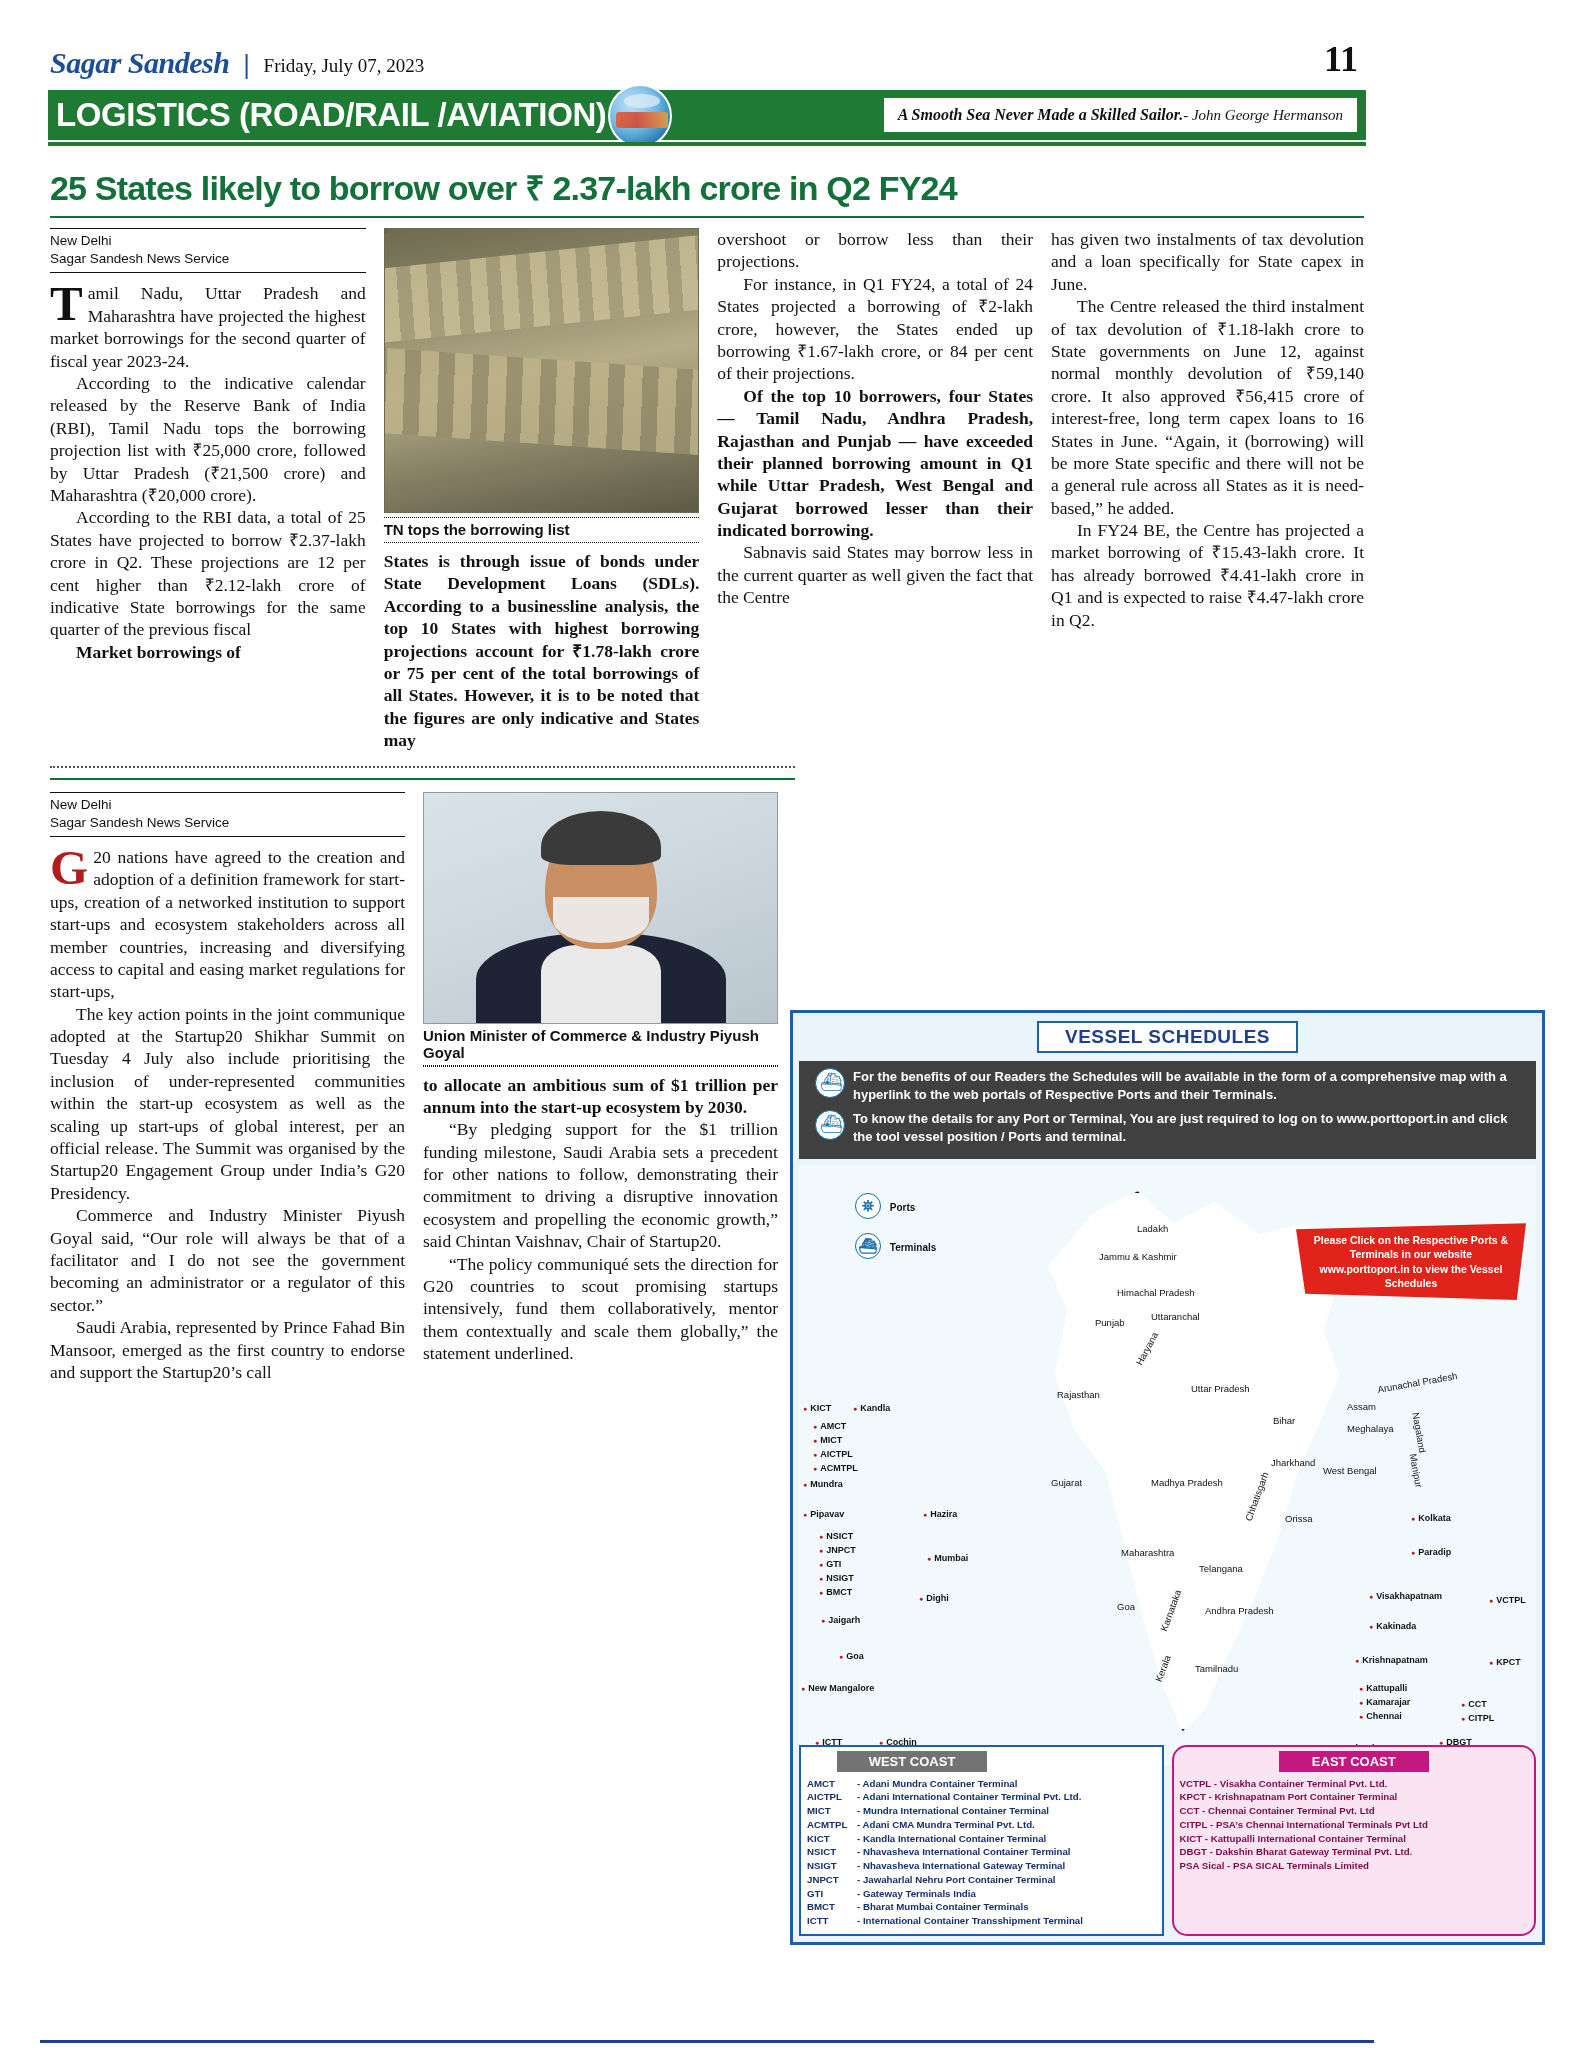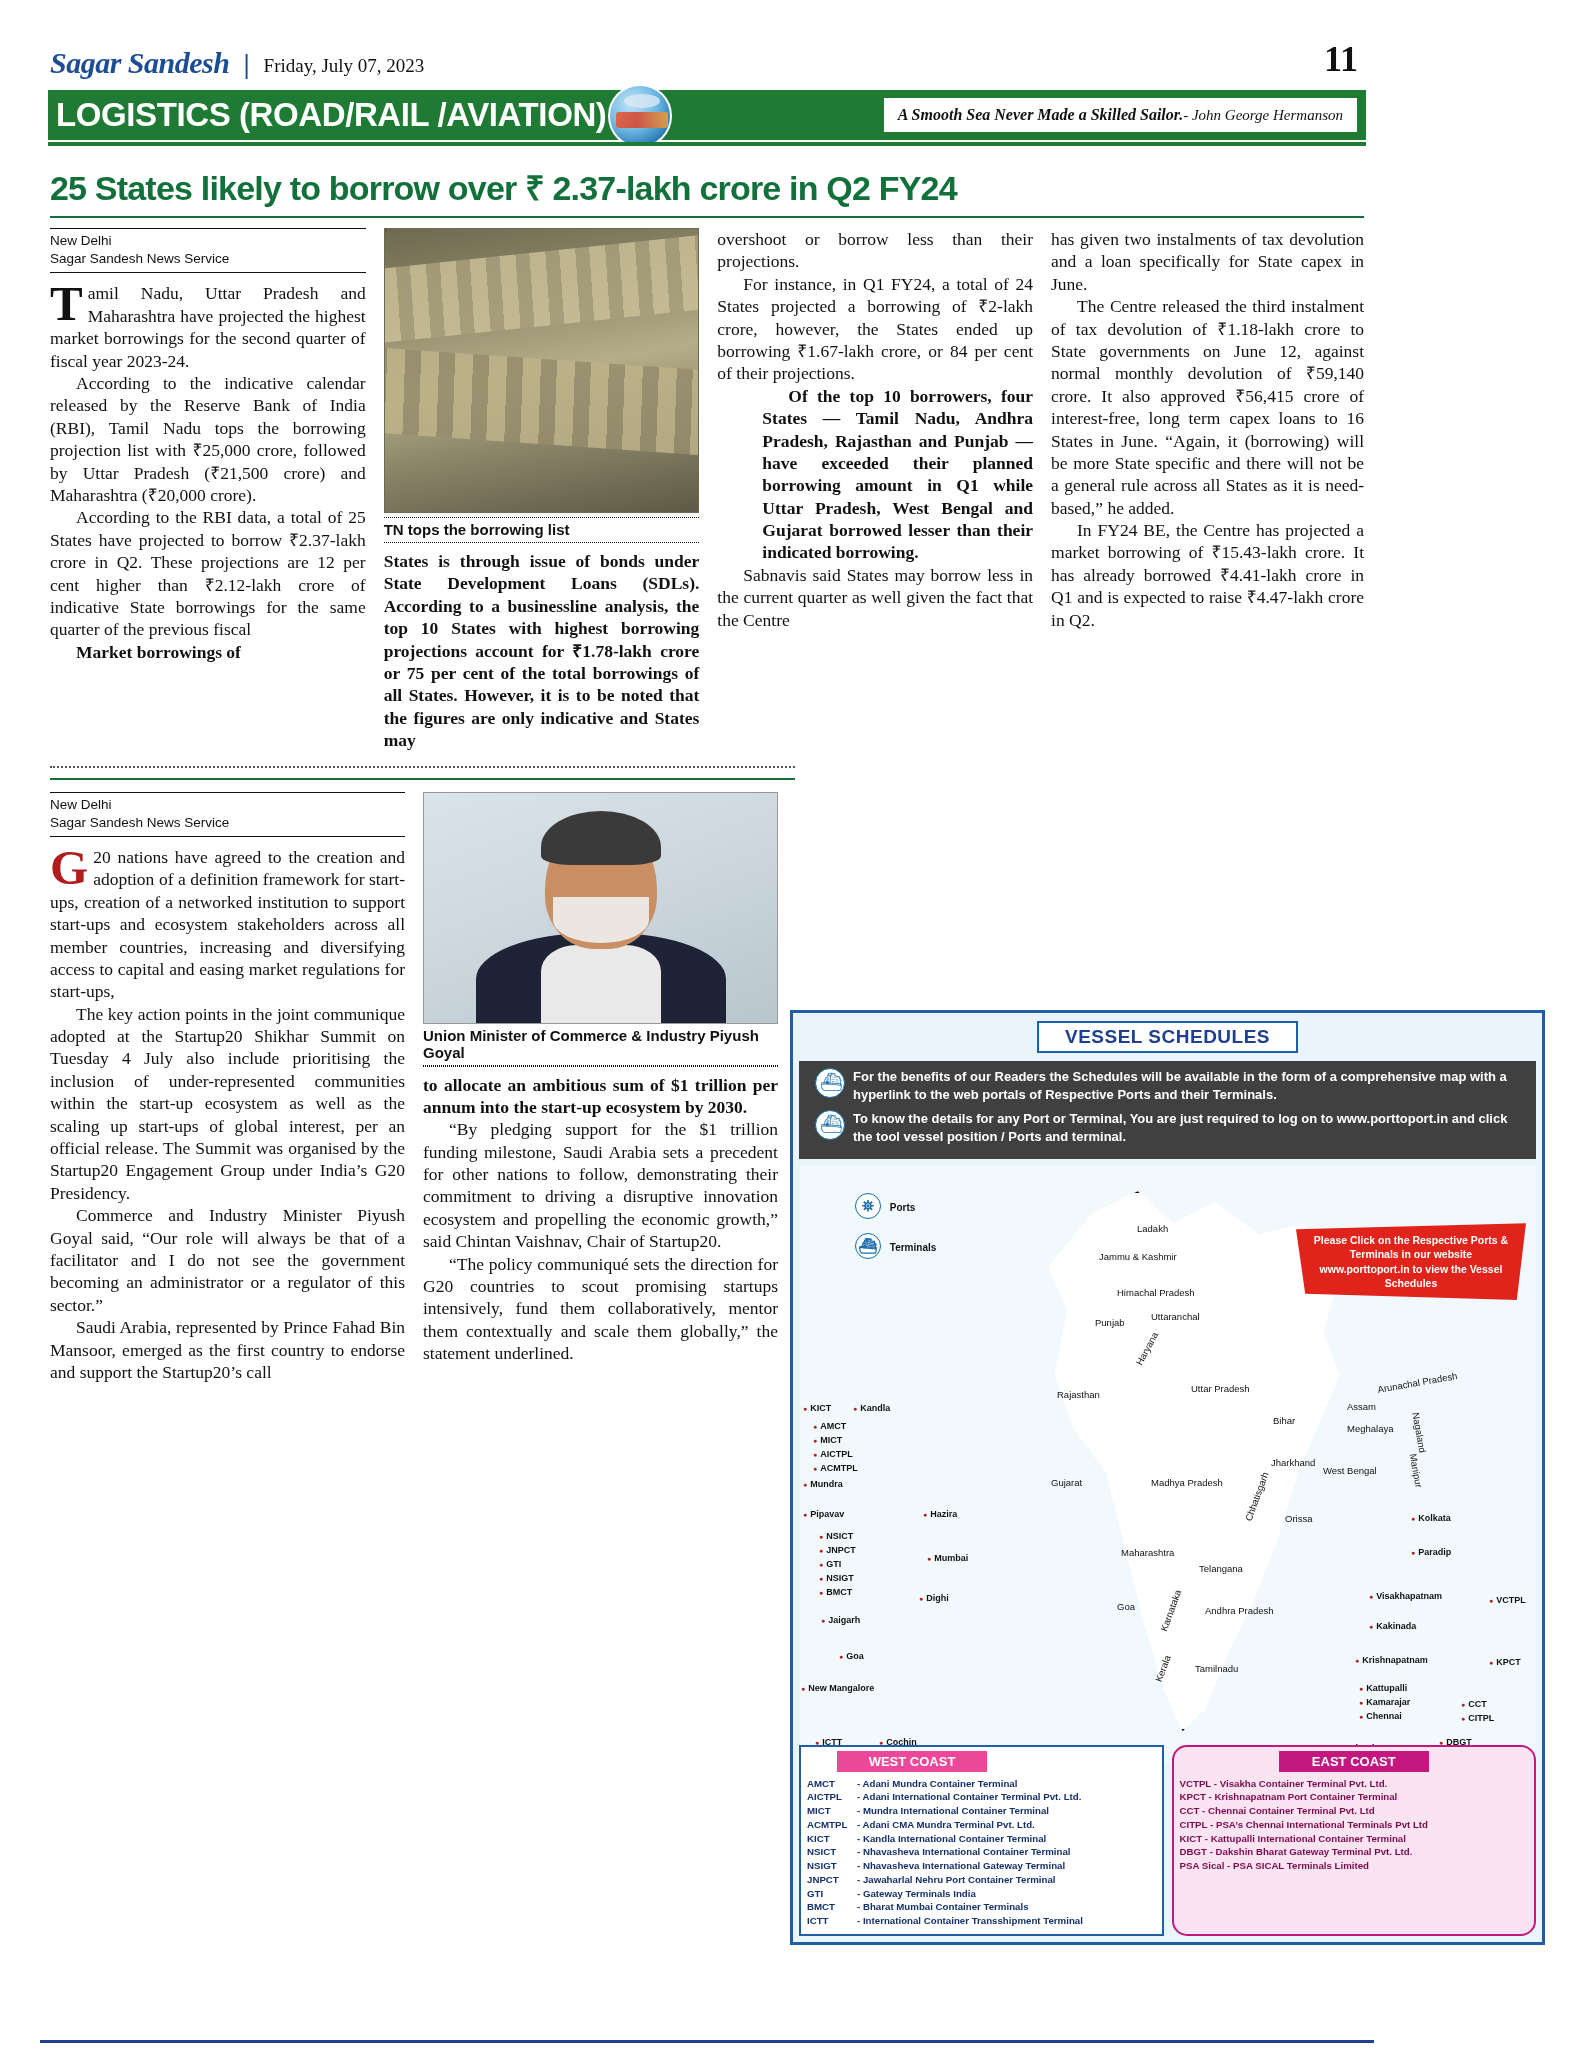--- a/index.html
+++ b/index.html
@@ -172,21 +172,21 @@
     clip-path: polygon(0 8%, 100% 0, 96% 100%, 4% 92%);
   }
 
   .coast-boxes { position:absolute; left:6px; right:6px; bottom:6px; display:flex; gap:8px; }
   .coast { flex:1; border:2px solid #1f5fa8; background:#ffffff; padding:4px 6px 6px 6px; }
   .coast.east { border-color:#c2187f;border-radius:15px; }
   .coast-hd {
     display:block; text-align:center; color:#ffffff; font-family:"Liberation Sans", sans-serif;
     font-weight:bold; font-size:13px; padding:3px 0; margin:0 auto 5px auto; width:150px;
   }
-  .coast.west .coast-hd { background:#ec4899;margin-left:30px; }
+  .coast.west .coast-hd { background:#737373;margin-left:30px; }
   .coast.east .coast-hd { background:#c2187f; }
   .coast.east { background:#fbe4f1; }
   .ab-row { font-family:"Liberation Sans", sans-serif; font-size:9.7px; color:#15306b; font-weight:bold; line-height:1.42; display:flex; }
   .ab-code { width:50px; flex:0 0 50px; }
   .coast.east .ab-row { color:#7a0c4d; }
 
   .bottom-rule { position:absolute; left:40px; right:40px; bottom:24px; height:3px; background:#1f3f8f; }
 </style>
 </head>
 <body>
@@ -232,21 +232,21 @@
     <div class="col">
       <div class="photo-money"></div>
       <div class="cap-rule-top"></div>
       <div class="caption cap-rule-bot">TN tops the borrowing list</div>
       <p class="body noind" style="font-weight:bold;">States is through issue of bonds under State Development Loans (SDLs). According to a businessline analysis, the top 10 States with highest borrowing projections account for ₹1.78-lakh crore or 75 per cent of the total borrowings of all States. However, it is to be noted that the figures are only indicative and States may</p>
     </div>
 
     <div class="col">
       <p class="body noind">overshoot or borrow less than their projections.</p>
       <p class="body">For instance, in Q1 FY24, a total of 24 States projected a borrowing of ₹2-lakh crore, however, the States ended up borrowing ₹1.67-lakh crore, or 84 per cent of their projections.</p>
-      <p class="body" style="font-weight:bold;margin-left:45px;">Of the top 10 borrowers, four States — Tamil Nadu, Andhra Pradesh, Rajasthan and Punjab — have exceeded their planned borrowing amount in Q1 while Uttar Pradesh, West Bengal and Gujarat borrowed lesser than their indicated borrowing.</p>
+      <p class="body" style="font-weight:bold;">Of the top 10 borrowers, four States — Tamil Nadu, Andhra Pradesh, Rajasthan and Punjab — have exceeded their planned borrowing amount in Q1 while Uttar Pradesh, West Bengal and Gujarat borrowed lesser than their indicated borrowing.</p>
       <p class="body">Sabnavis said States may borrow less in the current quarter as well given the fact that the Centre</p>
     </div>
 
     <div class="col narrow">
       <p class="body noind">has given two instalments of tax devolution and a loan specifically for State capex in June.</p>
       <p class="body">The Centre released the third instalment of tax devolution of ₹1.18-lakh crore to State governments on June 12, against normal monthly devolution of ₹59,140 crore. It also approved ₹56,415 crore of interest-free, long term capex loans to 16 States in June. “Again, it (borrowing) will be more State specific and there will not be a general rule across all States as it is need-based,” he added.</p>
       <p class="body">In FY24 BE, the Centre has projected a market borrowing of ₹15.43-lakh crore. It has already borrowed ₹4.41-lakh crore in Q1 and is expected to raise ₹4.47-lakh crore in Q2.</p>
     </div>
   </div>
 

